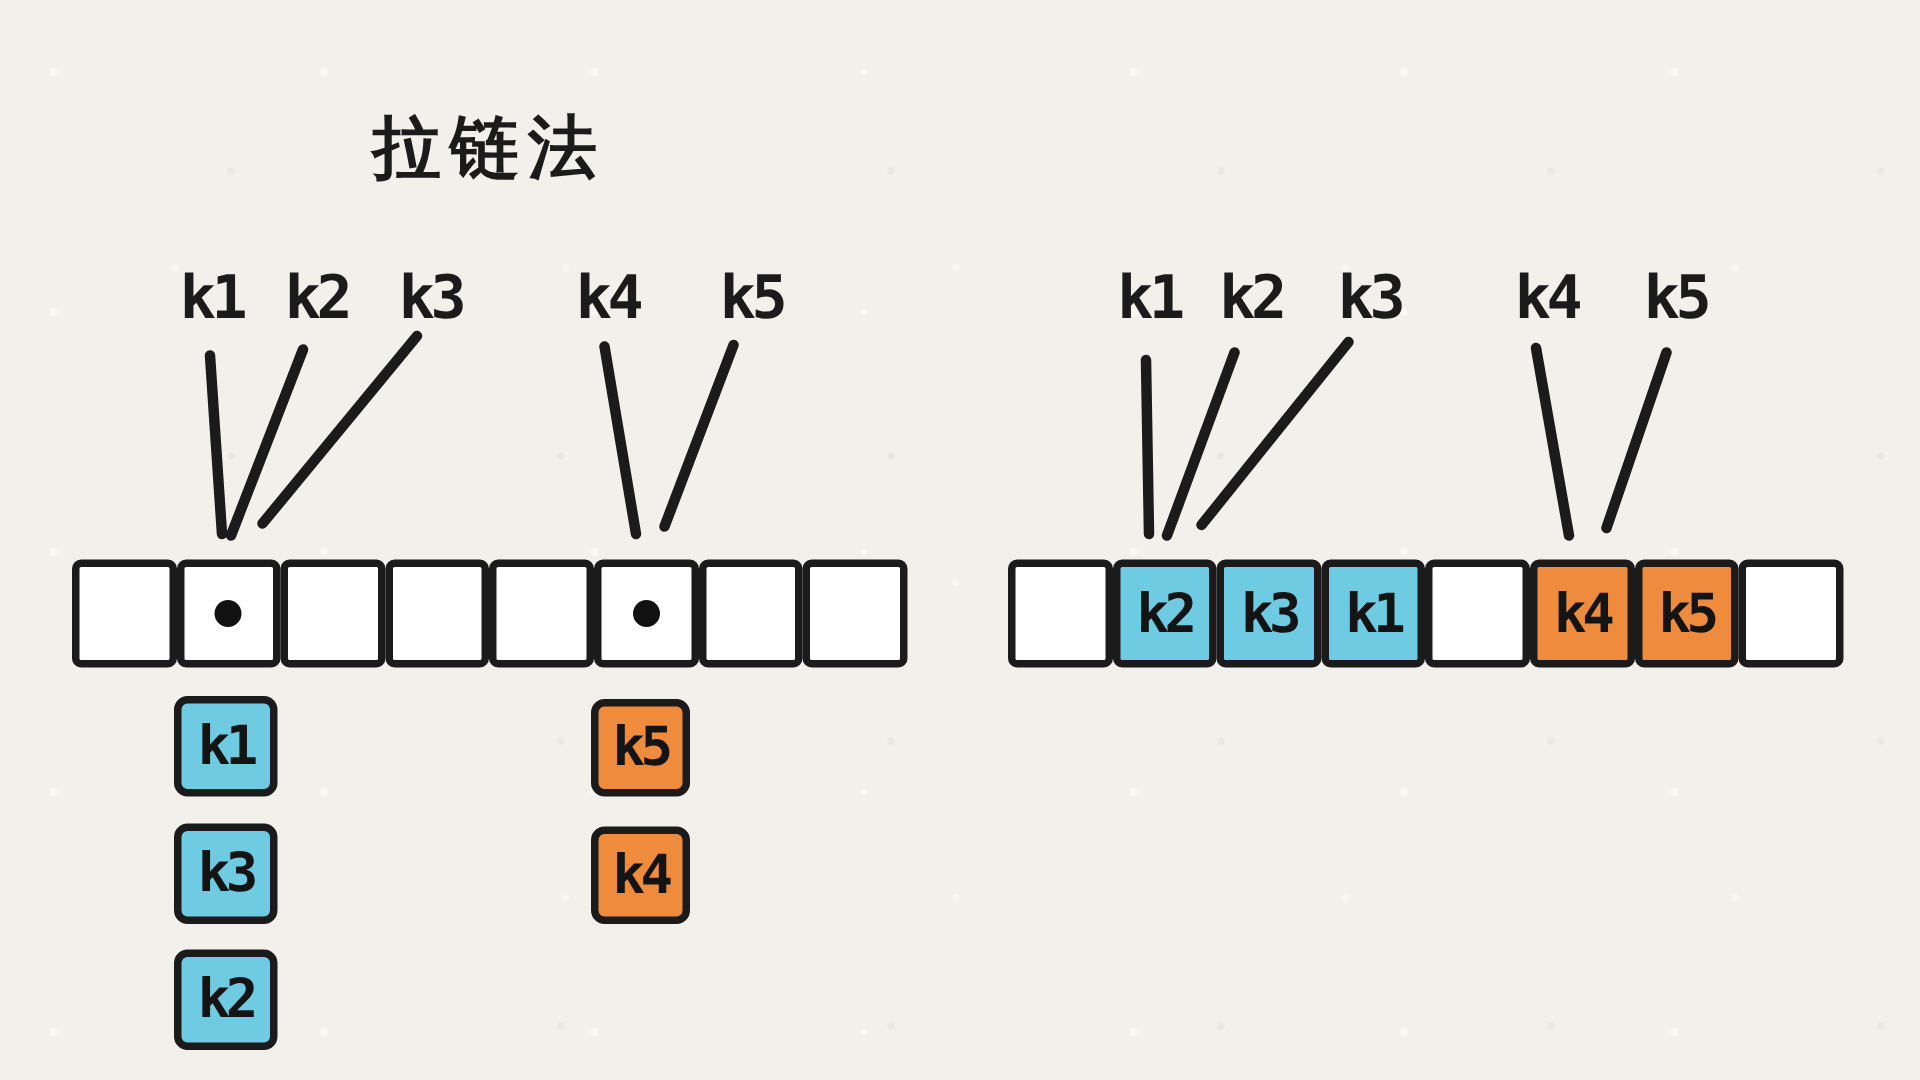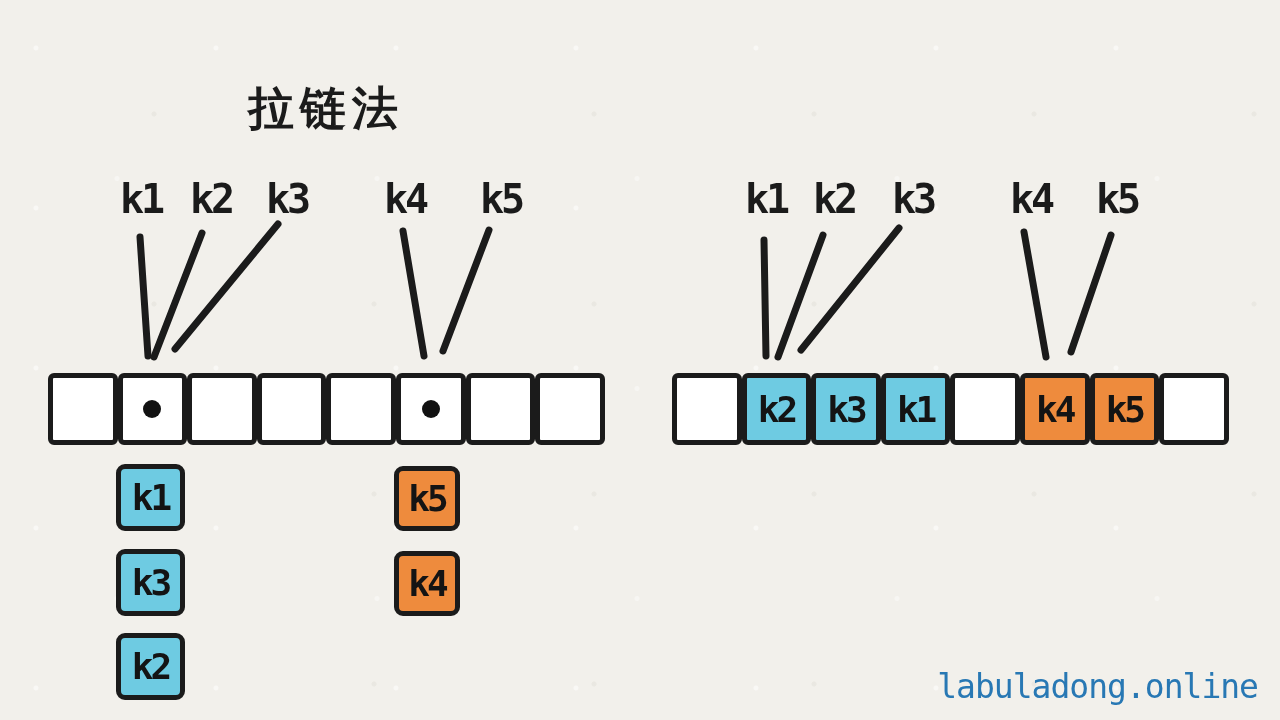--- a/index.html
+++ b/index.html
@@ -28,21 +28,21 @@
     height: 720px;
     pointer-events: none;
   }
   .lines line {
     stroke: #1b1b1b;
     stroke-width: 7;
     stroke-linecap: round;
   }
   .title {
     position: absolute;
-    top: 78px;
+    top: 68px;
     width: 440px;
     text-align: center;
     font-size: 46px;
     font-weight: bold;
     letter-spacing: 6px;
     color: #1b1b1b;
     white-space: nowrap;
   }
   .title.left-t  { left: 106px; }
   .title.right-t { left: 740px; }
@@ -184,15 +184,14 @@
     <div class="cell"></div>
   </div>
 
   <div class="chain-box blue cb-a0">k1</div>
   <div class="chain-box blue cb-a1">k3</div>
   <div class="chain-box blue cb-a2">k2</div>
 
   <div class="chain-box orange cb-b0">k5</div>
   <div class="chain-box orange cb-b1">k4</div>
 
-  <div class="watermark">labuladong.online</div>
 
 </div>
 
 </body></html>

